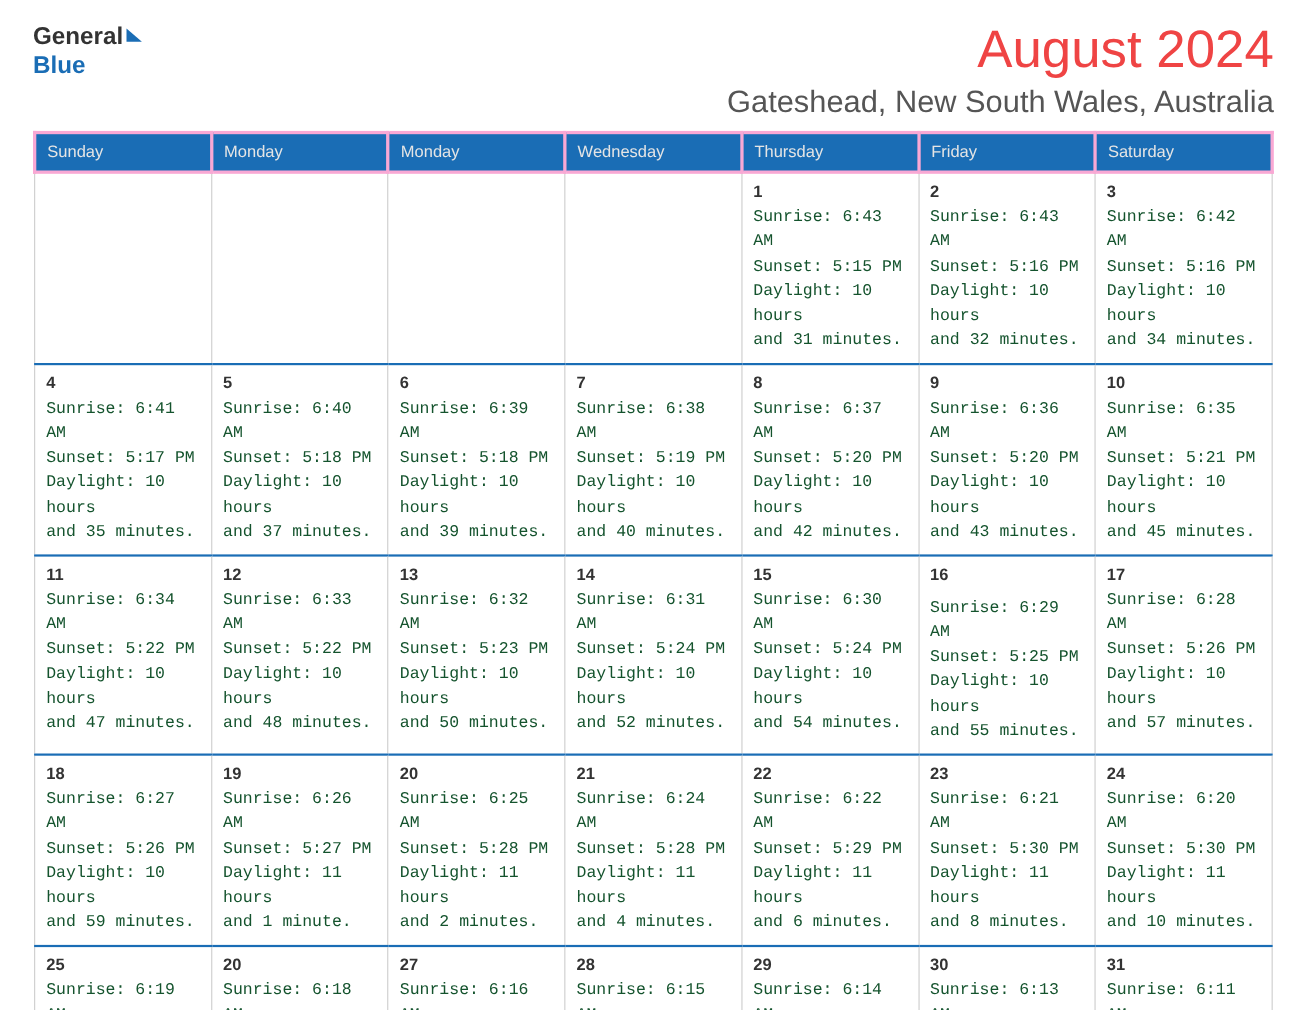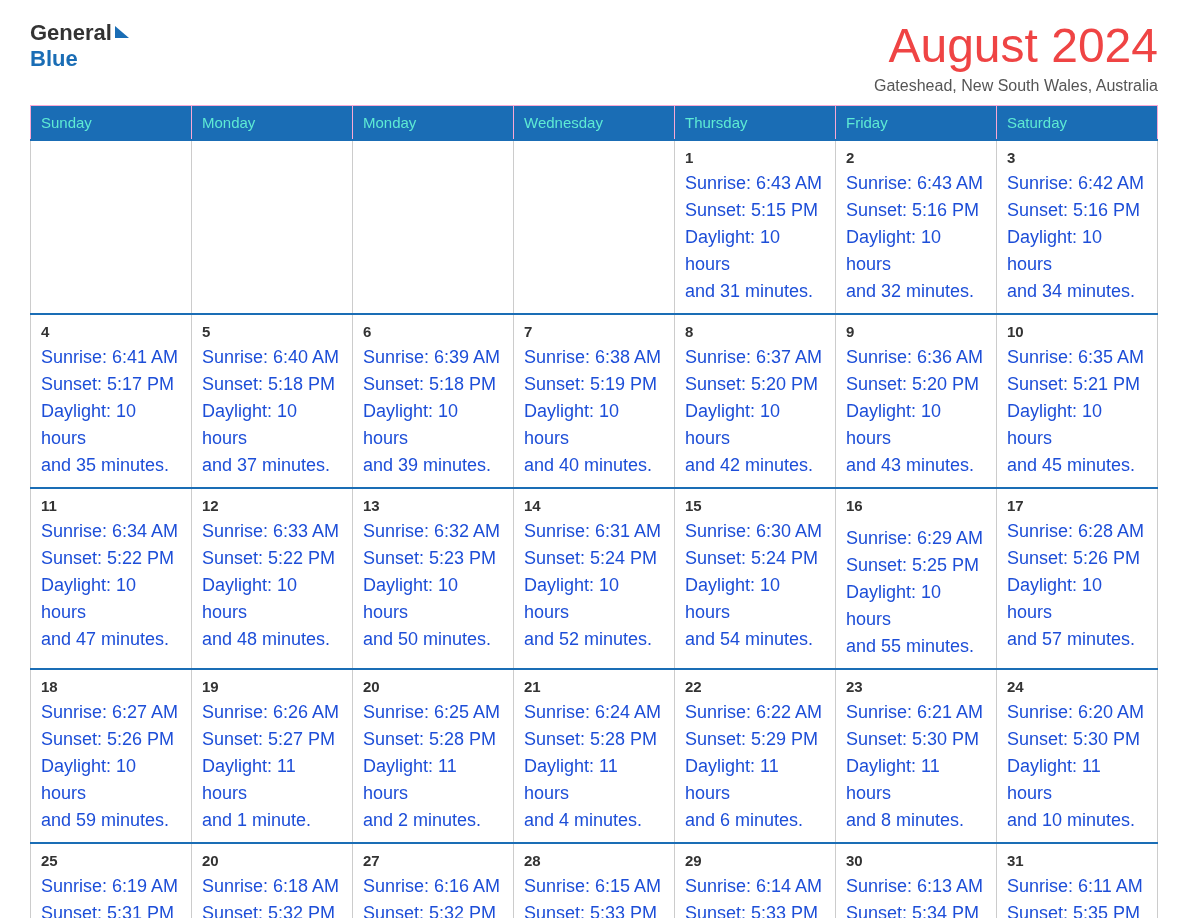--- a/index.html
+++ b/index.html
@@ -30,37 +30,37 @@
     .title-section {
       text-align: right;
     }
     .month-title {
       font-size: 48px;
       font-weight: 300;
       color: #ef4444;
       line-height: 1.1;
     }
     .location-title {
-      font-size: 16px;
+      font-size: 28px;
       color: #555;
       margin-top: 4px;
     }
     .calendar {
       width: 100%;
       border-collapse: collapse;
       margin-top: 10px;
     }
     .calendar th {
       background-color: #1a6db5;
-      color: #5eead4;
+      color: #e5e5e5;
       padding: 8px 10px;
       text-align: left;
       font-size: 15px;
       font-weight: normal;
-      border: 1px solid #f9a8d4;
+      border: 3px solid #f9a8d4;
     }
     .calendar td {
       vertical-align: top;
       padding: 8px 10px;
       border: 1px solid #ccc;
       width: calc(100% / 7);
       min-height: 90px;
       font-size: 13px;
       color: #333;
     }
@@ -71,23 +71,24 @@
       border-top: 2px solid #1a6db5;
     }
     .day-number {
       font-size: 15px;
       font-weight: bold;
       color: #333;
       display: block;
       margin-bottom: 4px;
     }
     .day-info {
-      font-size: 18px;
-      color: #1d4ed8;
+      font-size: 15px;
+      color: #14532d;
       line-height: 1.5;
+      font-family: Liberation Mono, monospace;
     }
     .empty-cell {
       background: #fff;
     }
     .logo-wrapper {
       display: flex;
       flex-direction: column;
       align-items: flex-start;
     }
     .logo-row {

